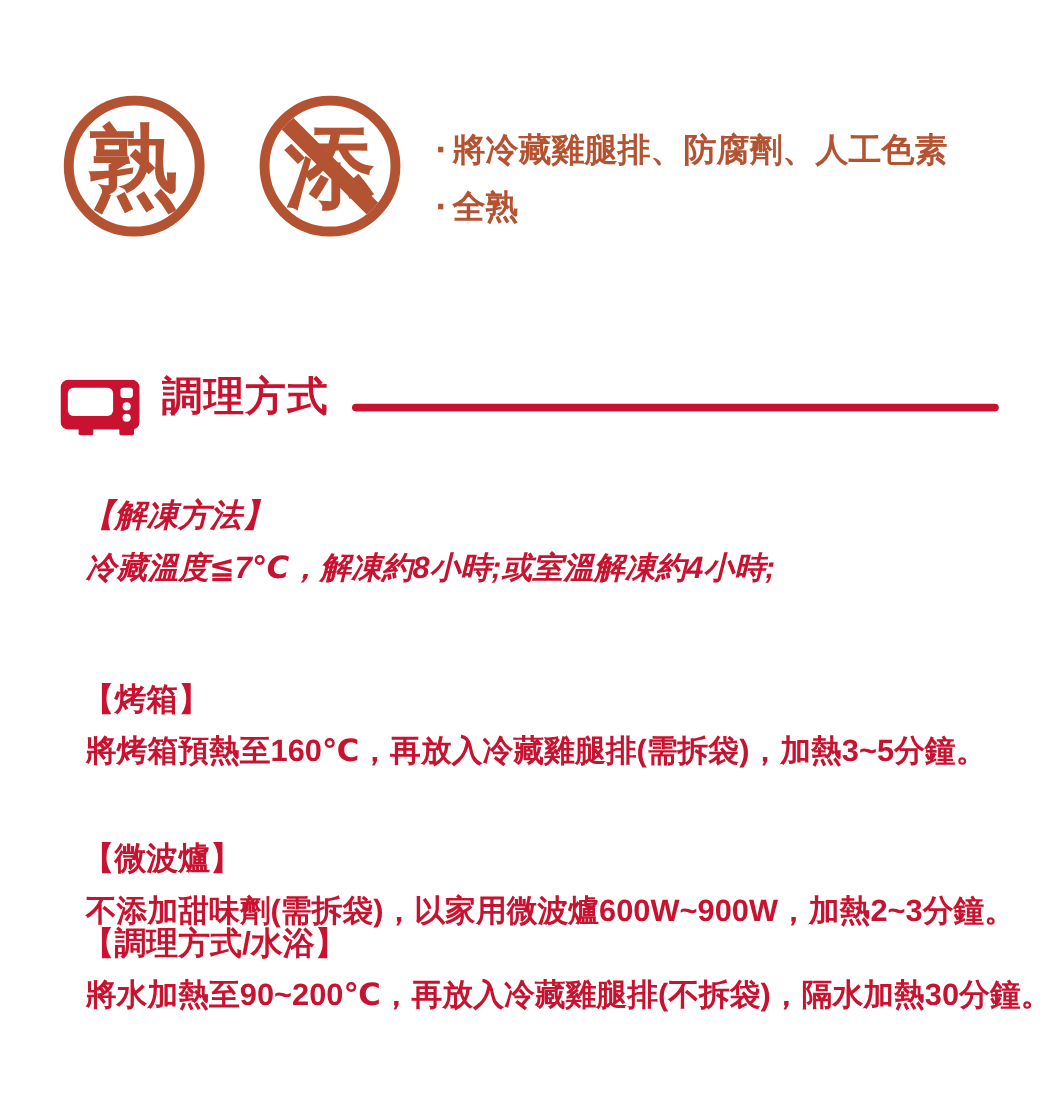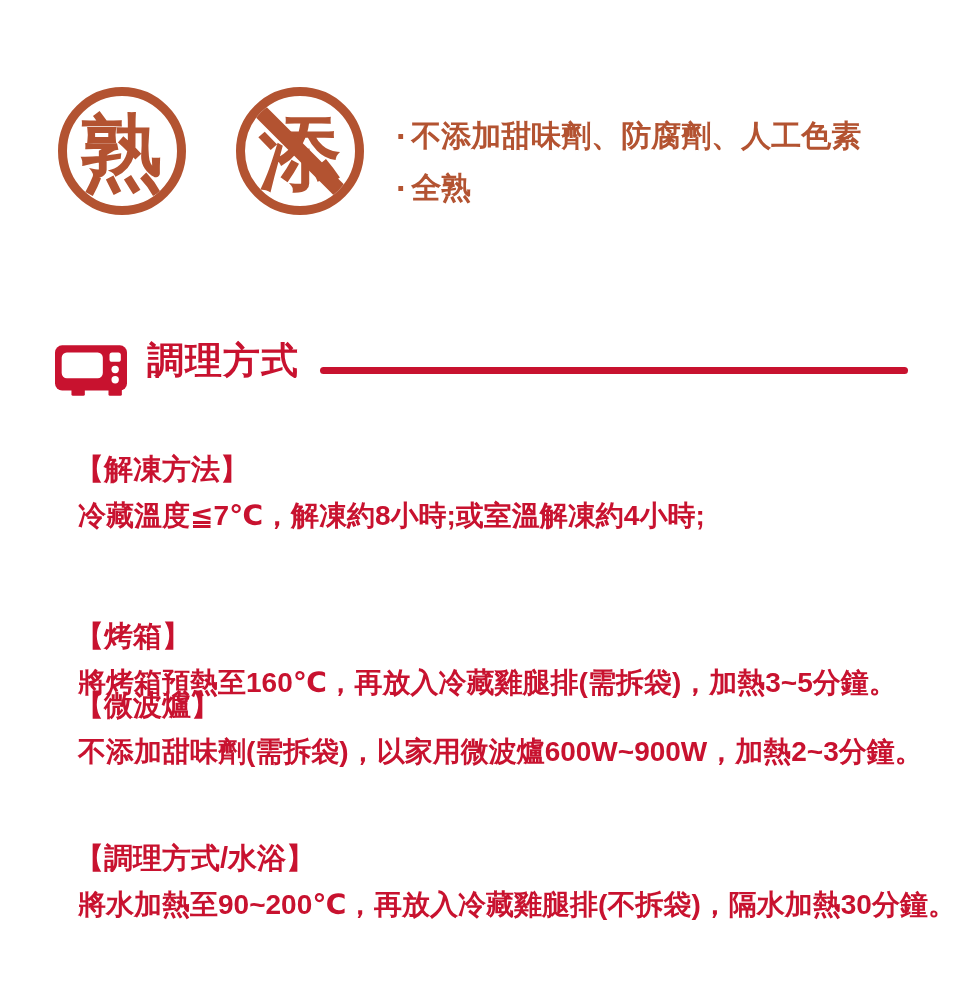--- a/index.html
+++ b/index.html
@@ -46,42 +46,42 @@
     letter-spacing:1px;line-height:44px;white-space:nowrap;
   }
   .header-rule{
     position:absolute;left:320px;top:367px;width:588px;height:7px;
     background:var(--crimson);border-radius:4px;
   }
   
   .method{position:absolute;left:75px;color:var(--crimson);white-space:nowrap;}
   .method-title{font-size:29px;font-weight:800;line-height:31px;margin-bottom:11px;}
   .method-line{font-size:28px;font-weight:800;line-height:39px;margin-left:3px;}
-  .m1{top:454px;}
+  .m1{top:454px;font-style:italic;}
   .m2{top:621px;}
-  .m3{top:690px;}
+  .m3{top:766px;}
   .m4{top:843px;}
 </style>
 </head>
 <body>
 
 <div class="page">
 
   <div class="badge badge-1">
     <span class="badge-char">熟</span>
   </div>
   <div class="badge badge-2">
     <span class="badge-char">添</span>
     <span class="slash"></span>
   </div>
 
   <div class="claims">
     <div class="claim">
       <span class="dot">·</span>
-      <span>不添加甜味劑、防腐劑、人工色素</span>
+      <span>將冷藏雞腿排、防腐劑、人工色素</span>
     </div>
     <div class="claim">
       <span class="dot">·</span>
       <span>全熟</span>
     </div>
   </div>
 
   <svg class="micro-icon" viewBox="0 0 70 50" xmlns="http://www.w3.org/2000/svg">
     <rect x="16" y="40" width="13" height="9" rx="1.5" fill="currentColor"></rect>
     <rect x="52" y="40" width="13" height="9" rx="1.5" fill="currentColor"></rect>

